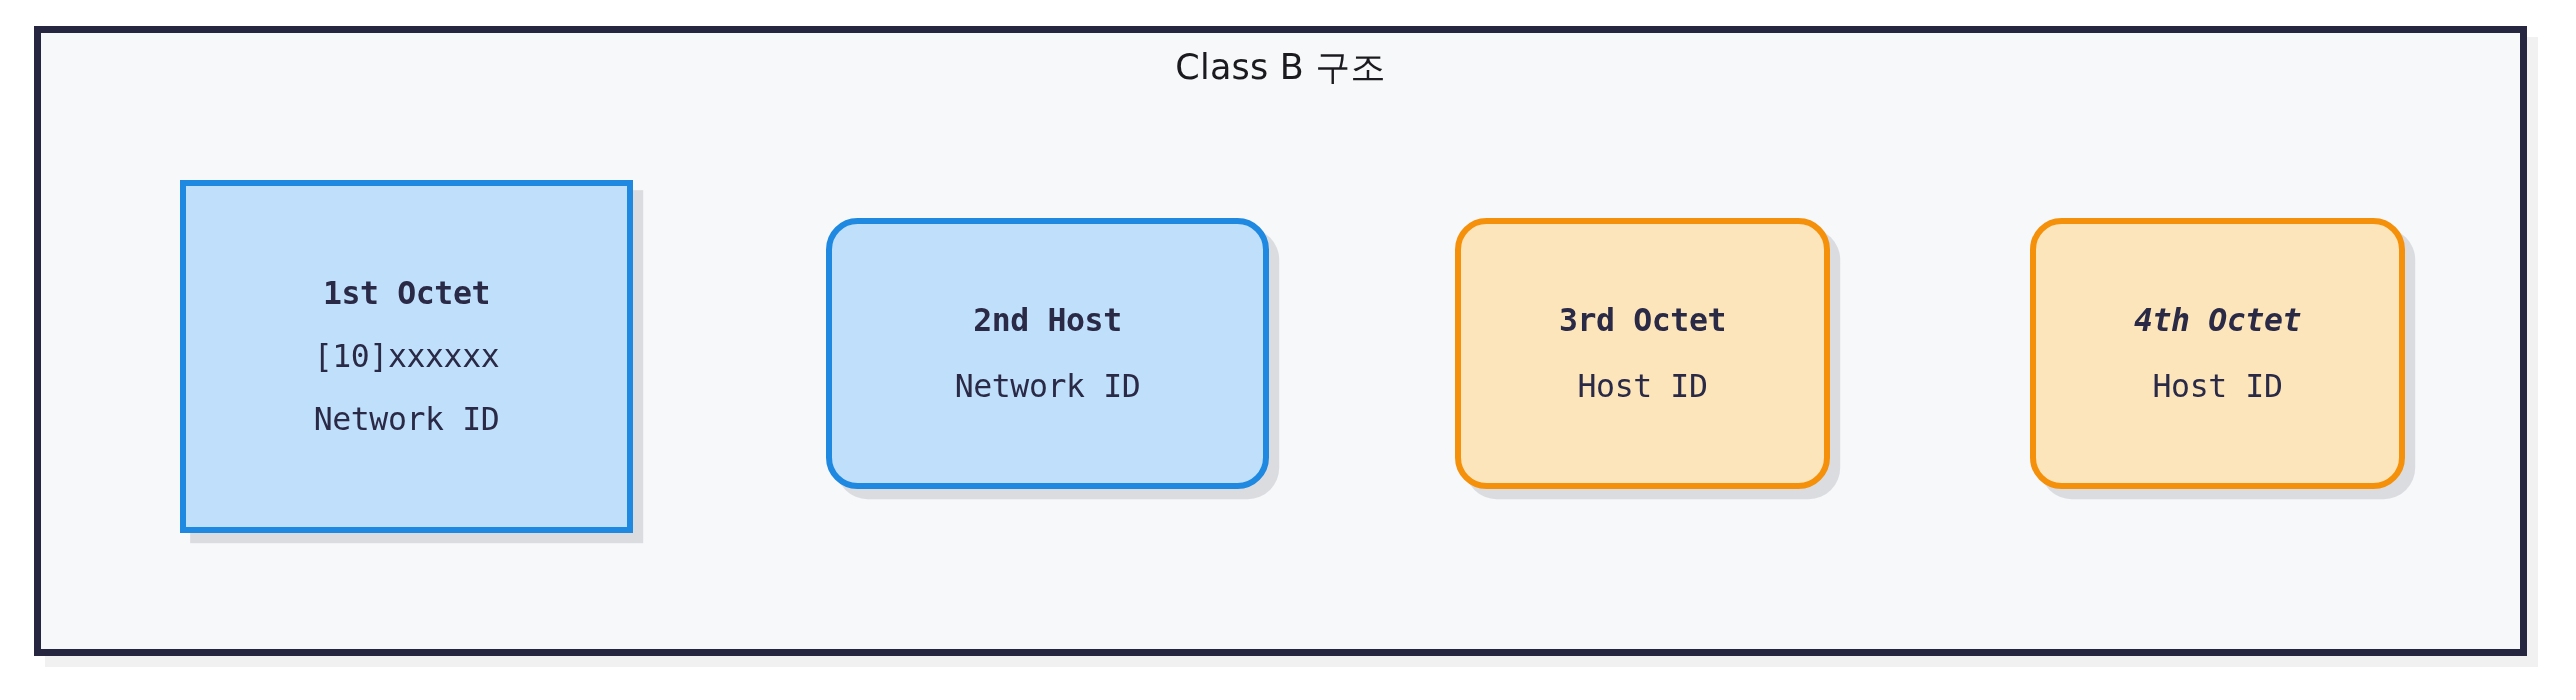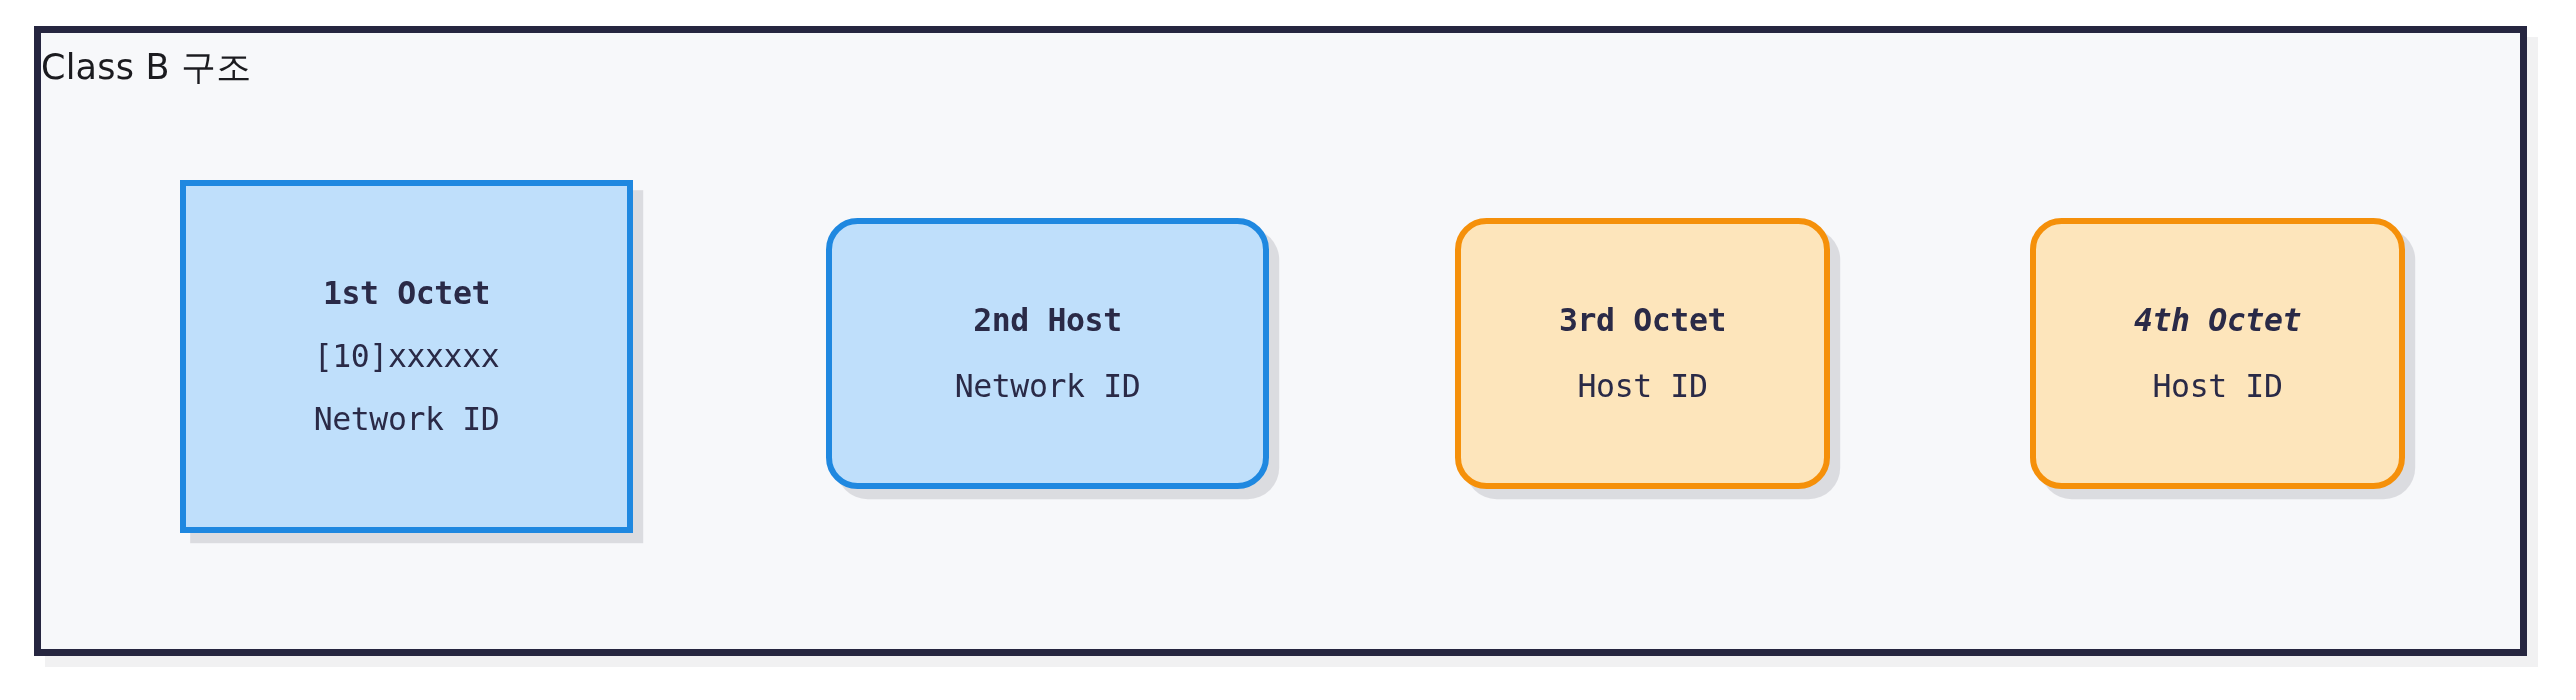--- a/index.html
+++ b/index.html
@@ -26,21 +26,21 @@
     box-sizing: border-box;
     box-shadow: 11px 11px 0 0 rgba(120,120,130,0.10);
   }
 
   
   #diagram-title {
     position: absolute;
     left: 0;
     top: 11px;
     width: 100%;
-    text-align: left;
+    text-align: center;
     font-family: "DejaVu Sans", "Liberation Sans", sans-serif;
     font-size: 35px;
     font-weight: 400;
     color: #1b1b1f;
     letter-spacing: 0.2px;
     white-space: nowrap;
   }
 
   
   .octet-box {

